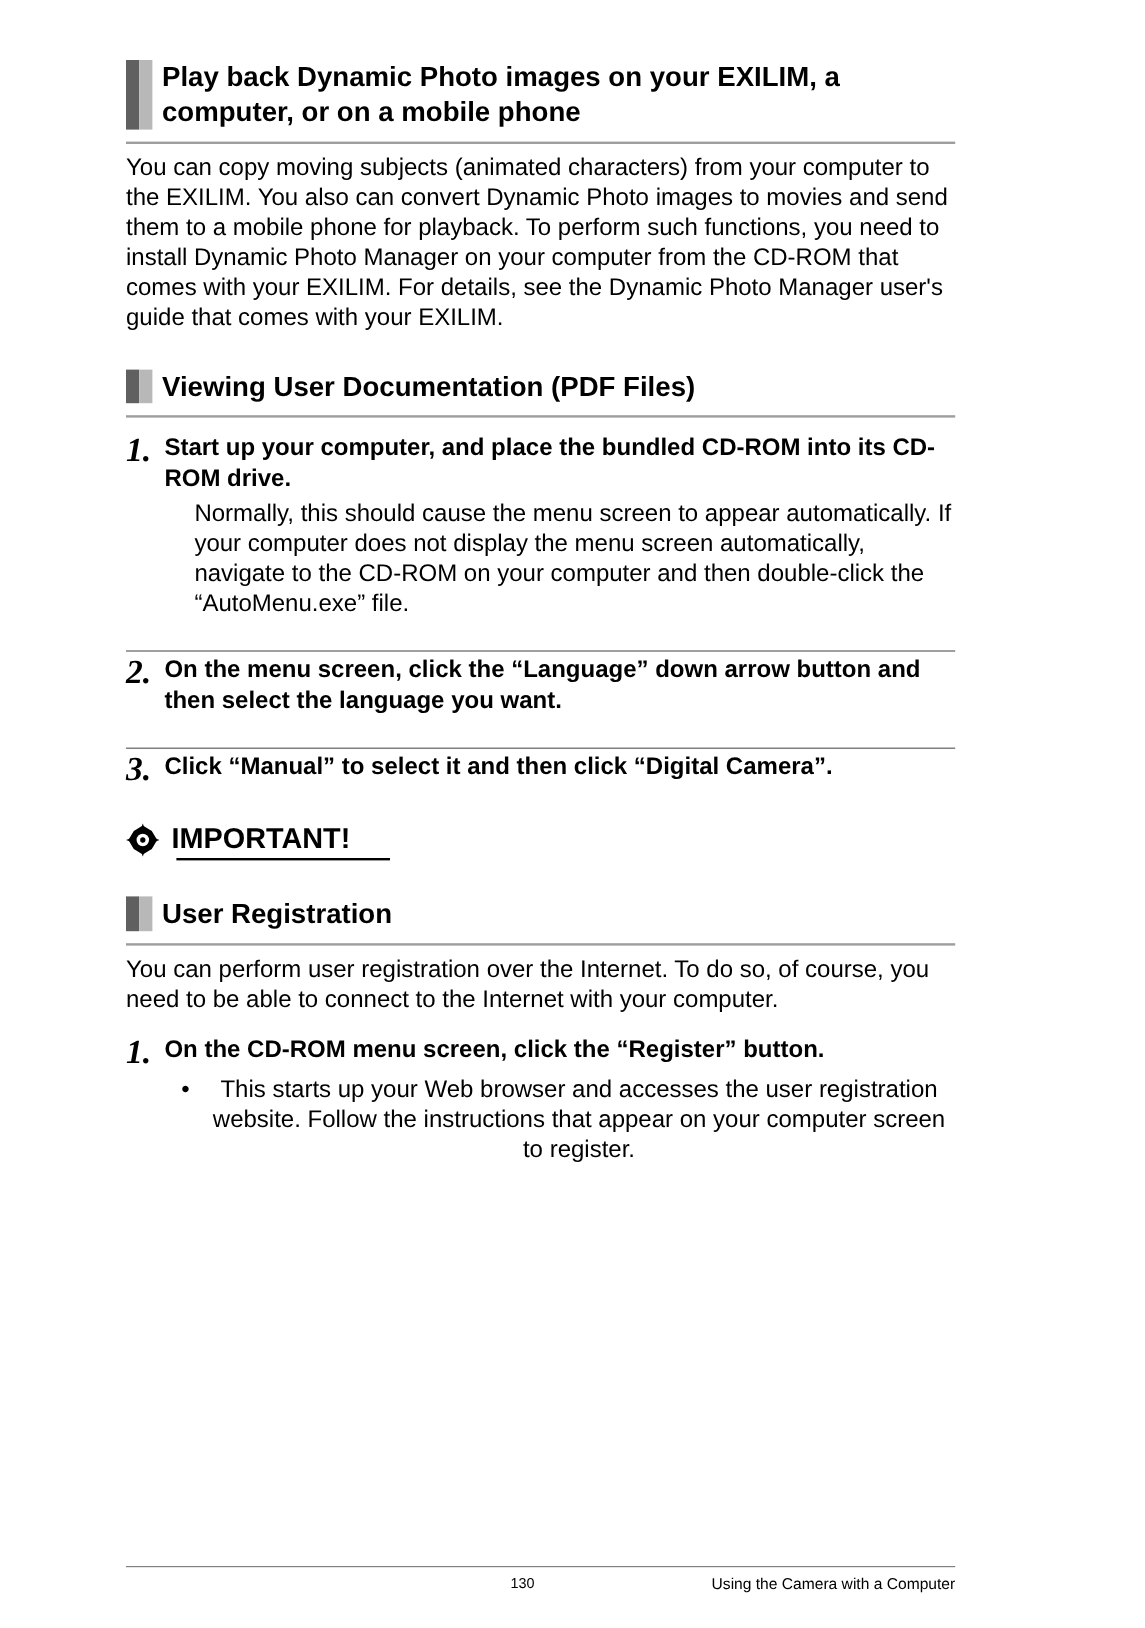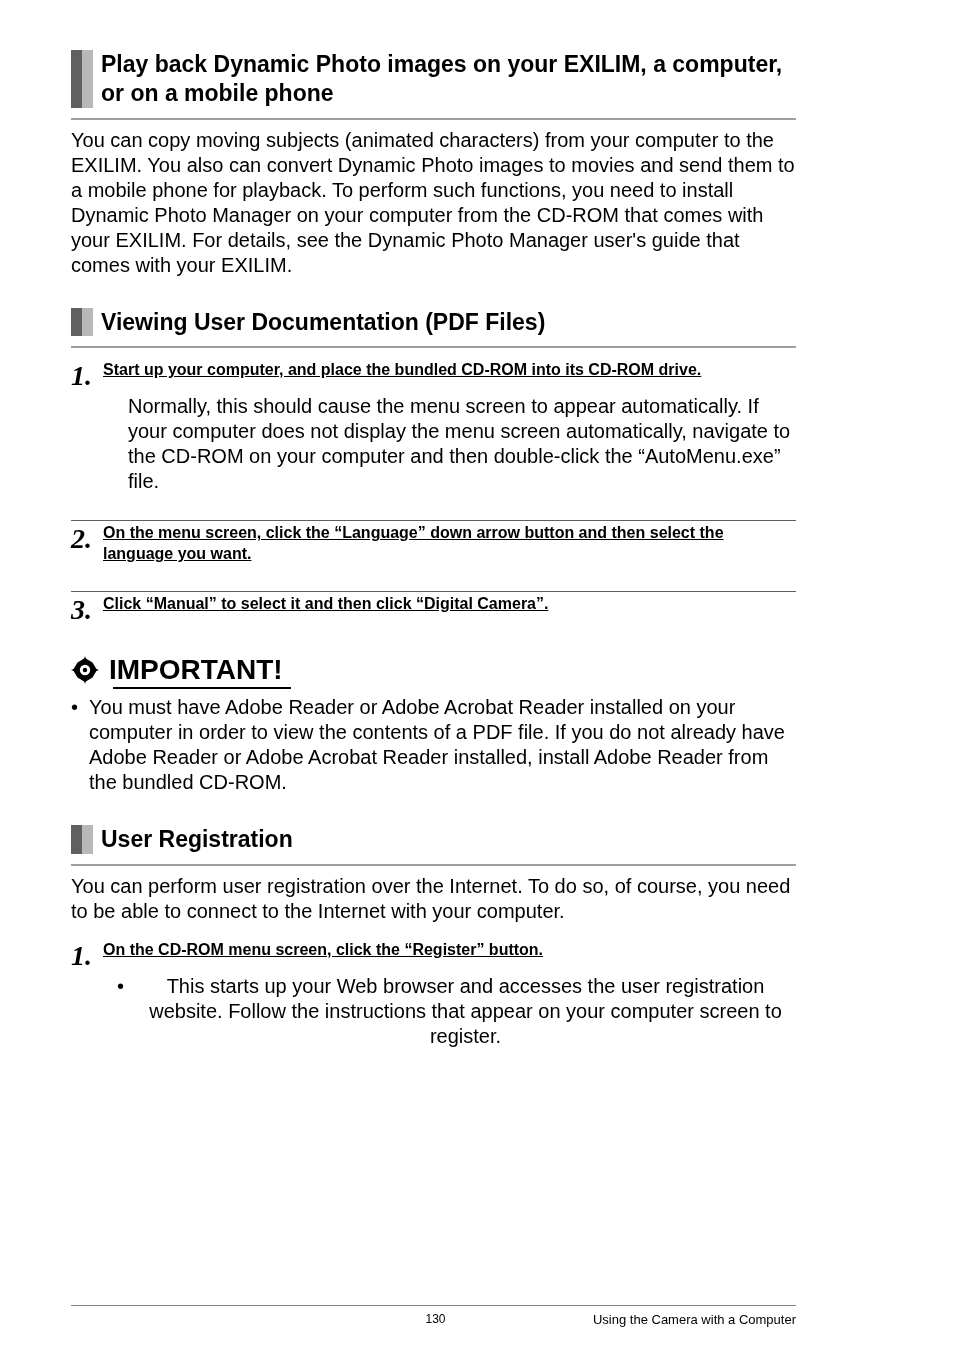--- a/index.html
+++ b/index.html
@@ -6,21 +6,21 @@
     margin: 0;
     padding: 0;
     background: #fff;
     font-family: Arial, Helvetica, sans-serif;
     color: #000;
   }
   .page {
     width: 871px;
     height: 1357px;
     box-sizing: border-box;
-    padding: 50px 75px 30px 71px;
+    padding: 50px 75px 30px 105px;
     position: relative;
     display: flex;
     flex-direction: column;
   }
   .content {
     flex: 1 1 auto;
   }
   .heading-block {
     display: flex;
     align-items: stretch;
@@ -74,24 +74,23 @@
     font-style: italic;
     font-size: 28px;
     line-height: 1;
     width: 32px;
     flex: 0 0 32px;
     font-family: "Times New Roman", Times, serif;
     padding-top: 2px;
   }
   .step-text {
     font-weight: bold;
-    font-size: 16px;
+    font-size: 20px;
     line-height: 1.3;
     flex: 1;
-    text-decoration: underline;
   }
   .step-detail {
     font-size: 20px;
     line-height: 1.25;
     margin-left: 57px;
     margin-top: 4px;
   }
   .step-bullet {
     font-size: 20px;
     line-height: 1.25;
@@ -111,21 +110,21 @@
     align-items: center;
     margin-top: 30px;
   }
   .important-icon {
     width: 28px;
     height: 28px;
     flex: 0 0 28px;
   }
   .important-label {
     font-weight: bold;
-    font-size: 28px;
+    font-size: 24px;
     margin-left: 10px;
   }
   .important-underline {
     height: 2px;
     background: #000;
     width: 178px;
     margin-left: 42px;
     margin-top: 1px;
   }
   .bullet-block {
@@ -221,21 +220,20 @@
             <polygon points="14,2 21.5,6.5 26,14 21.5,21.5 14,26 6.5,21.5 2,14 6.5,6.5"></polygon>
           </g>
           <circle cx="14" cy="14" r="5.2" fill="#fff"></circle>
           <circle cx="14" cy="14" r="2.2" fill="#000"></circle>
         </svg>
       </span>
       <span class="important-label">IMPORTANT!</span>
     </div>
     <div class="important-underline"></div>
 
-    <div class="bullet-block">You must have Adobe Reader or Adobe Acrobat Reader installed on your computer in order to view the contents of a PDF file. If you do not already have Adobe Reader or Adobe Acrobat Reader installed, install Adobe Reader from the bundled CD-ROM.</div>
 
     <div class="section-gap"></div>
 
     <div class="heading-block single-line">
       <div class="bar-dark"></div>
       <div class="bar-light"></div>
       <div class="title">User Registration</div>
     </div>
     <div class="heading-rule"></div>
 

